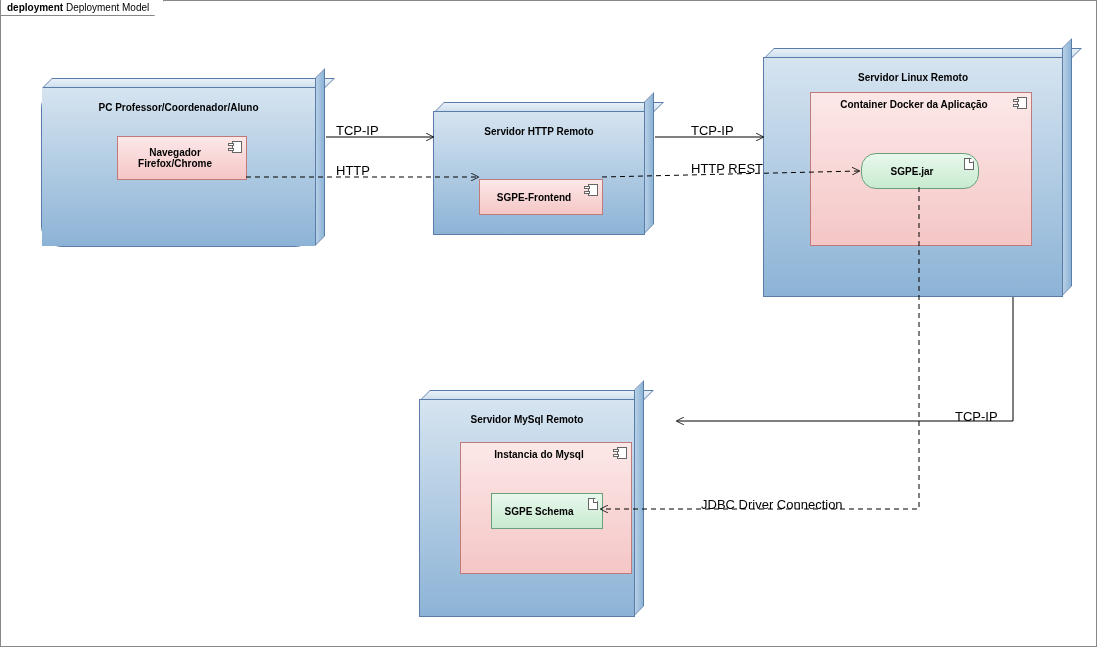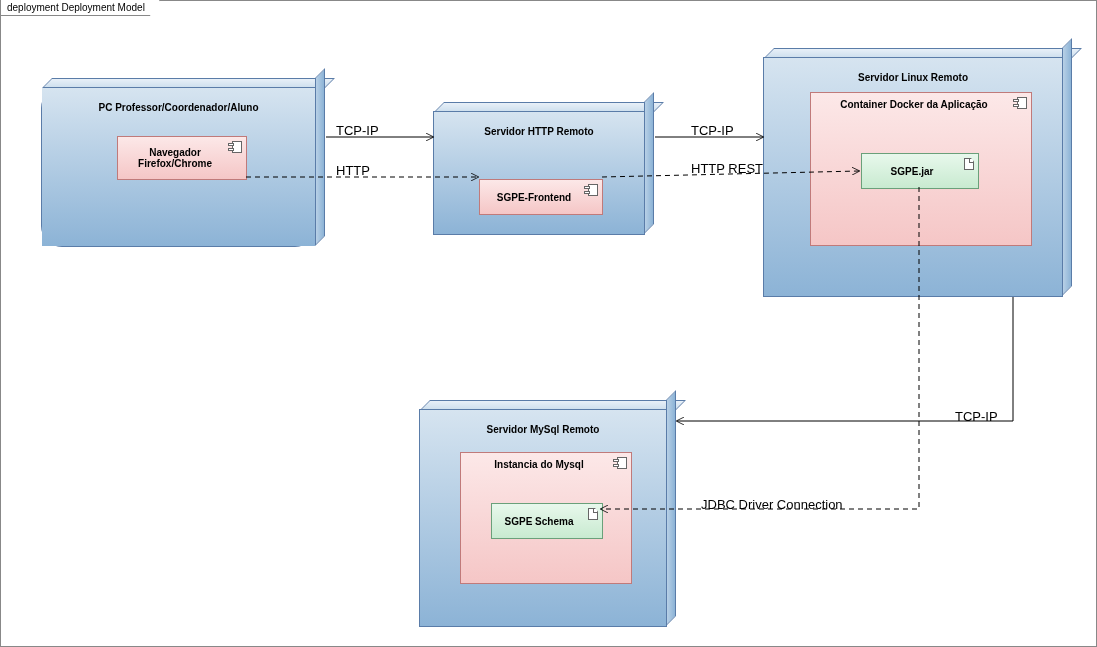--- a/index.html
+++ b/index.html
@@ -20,21 +20,21 @@
   .frame-tag {
     position: absolute;
     top: -1px; left: -1px;
     padding: 2px 14px 2px 6px;
     border: 1px solid #888;
     border-top: none;
     background: #fff;
     font-size: 10px;
     clip-path: polygon(0 0, 100% 0, calc(100% - 10px) 100%, 0 100%);
   }
-  .frame-tag b { font-weight: normal; }
+  .frame-tag b { font-weight: bold; }
   .node {
     position: absolute;
     border: 1px solid #5a7ca8;
   }
   .node .face {
     position: absolute;
     inset: 0;
     background: linear-gradient(to bottom, #d6e4f0, #8cb3d6);
     border: none;
   }
@@ -187,28 +187,28 @@
       <div class="side3d"></div>
       <div class="face"></div>
     <div class="node-title">Servidor Linux Remoto</div>
     <div class="component" style="left:46px; top:34px; width:222px; height:154px;">
       <div class="component-title tl">Container Docker da Aplicação</div>
       <div class="comp-icon">
           <div class="body"></div>
           <div class="lug t"></div>
           <div class="lug b"></div>
         </div>
-      <div class="artifact" style="left:50px; top:60px; width:118px; height:36px;">
+      <div class="artifact" style="left:50px; top:60px; width:118px; height:36px;border-radius:15px;">
         <div class="artifact-title">SGPE.jar</div>
         <div class="doc-icon"></div>
       </div>
     </div>
   </div>
 
-  <div class="node" style="left:418px; top:408px; width:248px; height:218px;">
+  <div class="node" style="left:418px; top:398px; width:216px; height:218px;">
     <div class="top3d"></div>
       <div class="side3d"></div>
       <div class="face"></div>
     <div class="node-title">Servidor MySql Remoto</div>
     <div class="component" style="left:40px; top:42px; width:172px; height:132px;">
       <div class="component-title tl">Instancia do Mysql</div>
       <div class="comp-icon">
           <div class="body"></div>
           <div class="lug t"></div>
           <div class="lug b"></div>

